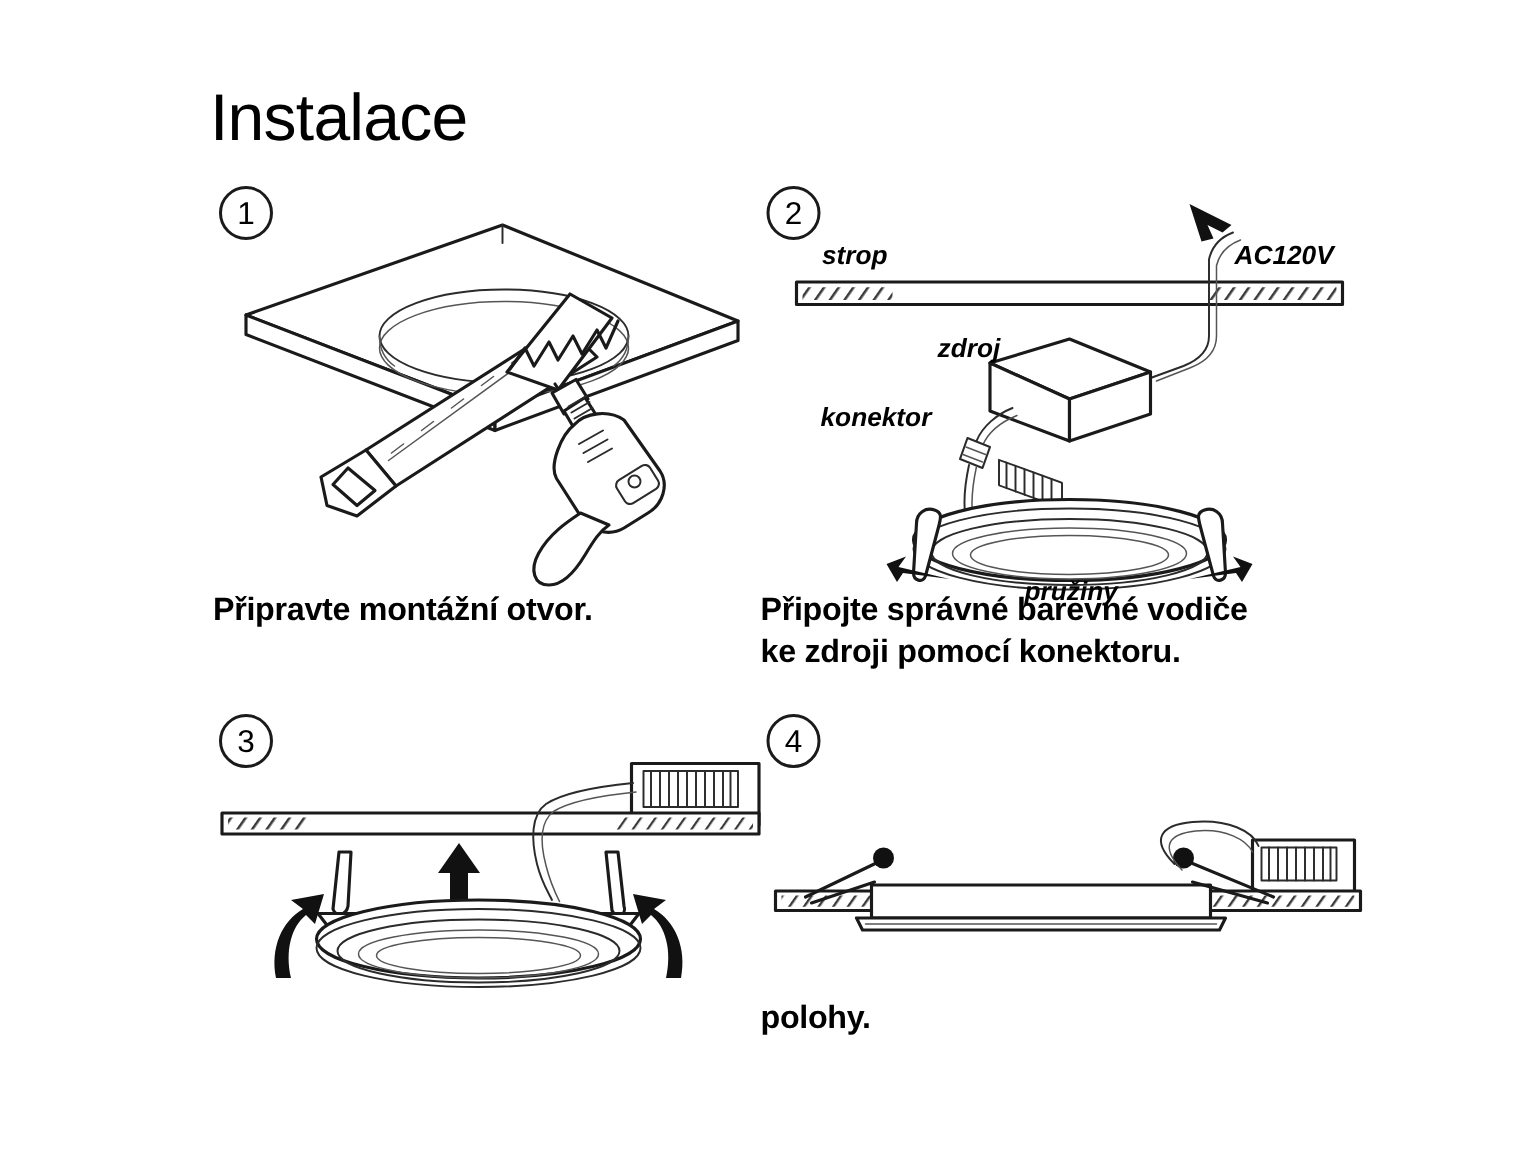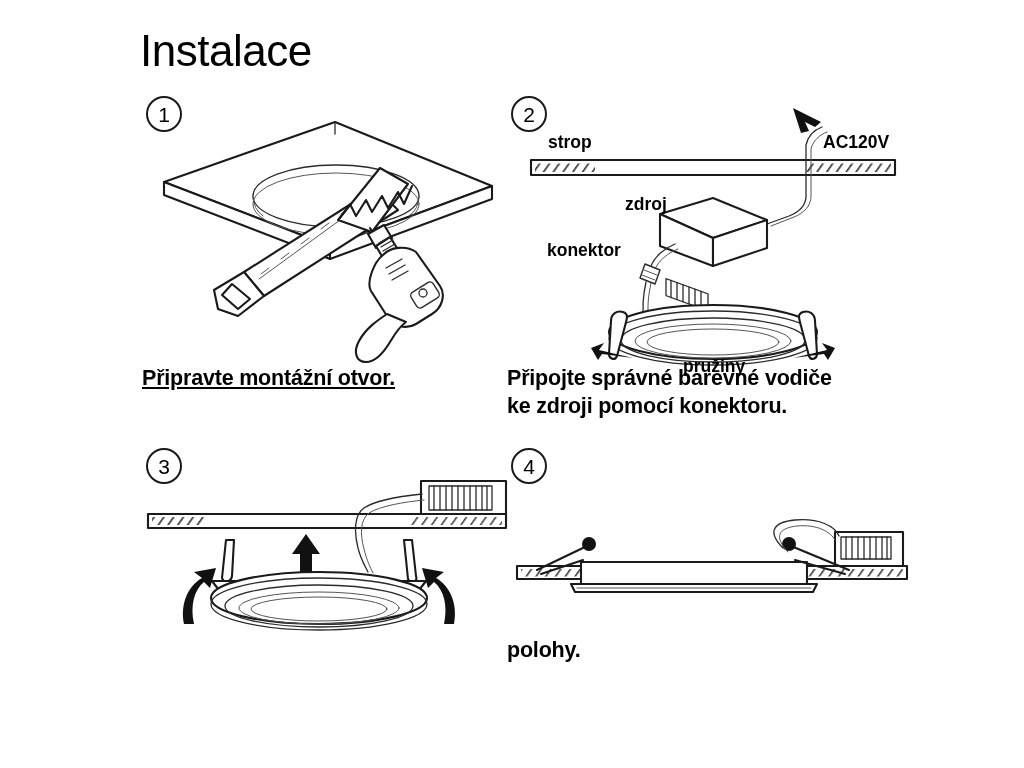--- a/index.html
+++ b/index.html
@@ -13,20 +13,21 @@
     font-family: "Liberation Sans", sans-serif;
     color: #000000;
     overflow: hidden;
     position: relative;
   }
 
   .page {
     position: absolute;
     inset: 0;
     background: #ffffff;
+    margin-top: 28px;
   }
 
   .page-title {
     position: absolute;
     left: 140px;
     top: 26px;
     font-size: 44px;
     font-weight: 400;
     letter-spacing: -0.5px;
     color: #000000;
@@ -65,32 +66,33 @@
     font-weight: 400;
     box-sizing: border-box;
     background: #ffffff;
   }
 
   .step-figure {
     position: absolute;
     left: 0;
     top: 8px;
     width: 100%;
+    font-style: italic;
   }
 
   .step-caption {
     position: absolute;
     left: 2px;
     font-size: 21.5px;
     font-weight: bold;
     line-height: 1.32;
     color: #000000;
     letter-spacing: -0.2px;
   }
-  .cap-1 { top: 272px; text-decoration: underline; }
+  .cap-1 { top: 272px; }
   .cap-2 { top: 272px; }
   .cap-3 { top: 192px; }
   .cap-4 { top: 192px; }
   .step-caption .cap-line { display: block; white-space: nowrap; }
 
   svg { display: block; overflow: visible; }
   .ink      { fill: none; stroke: #1a1a1a; stroke-width: 2.1; stroke-linejoin: round; stroke-linecap: round; }
   .ink-thin { fill: none; stroke: #2b2b2b; stroke-width: 1.3; stroke-linejoin: round; stroke-linecap: round; }
   .ink-hair { fill: none; stroke: #555555; stroke-width: 1.0; stroke-linejoin: round; stroke-linecap: round; }
   .solid    { fill: #111111; stroke: none; }

